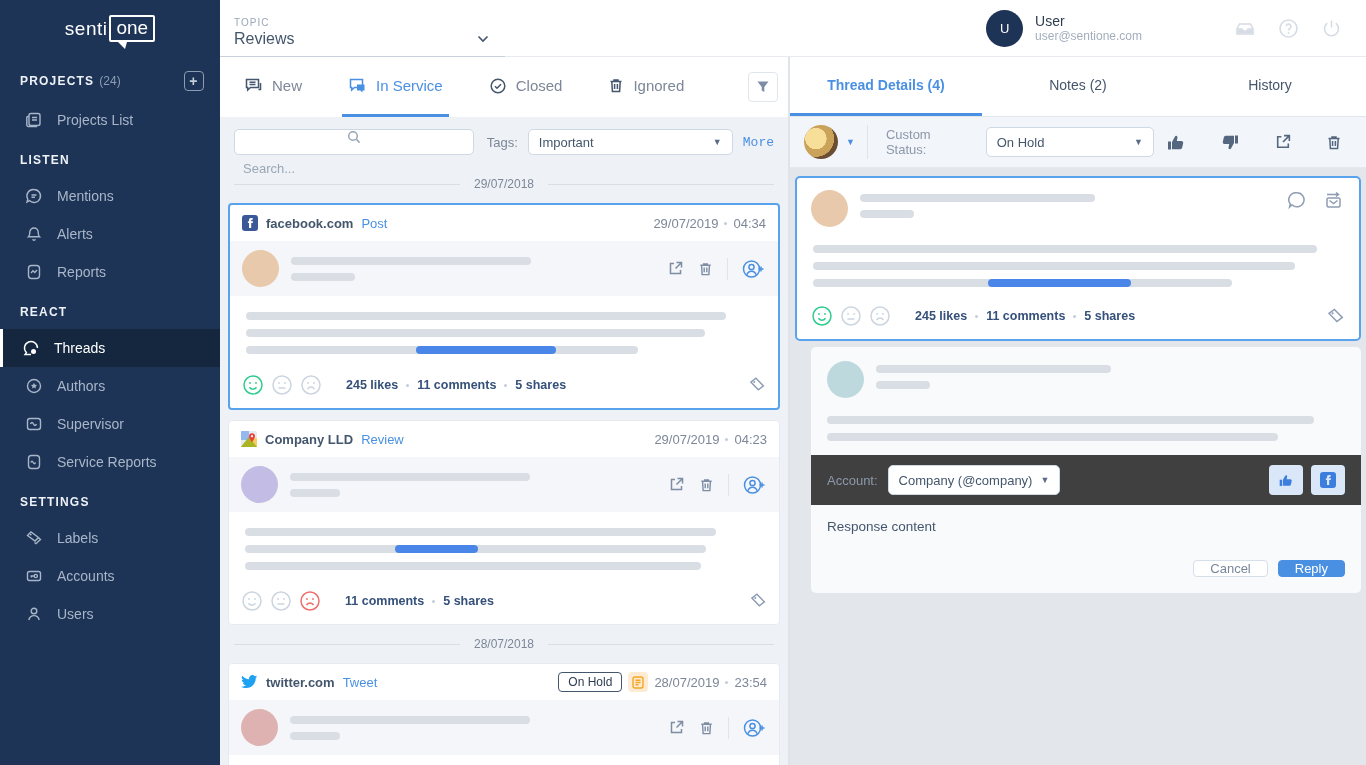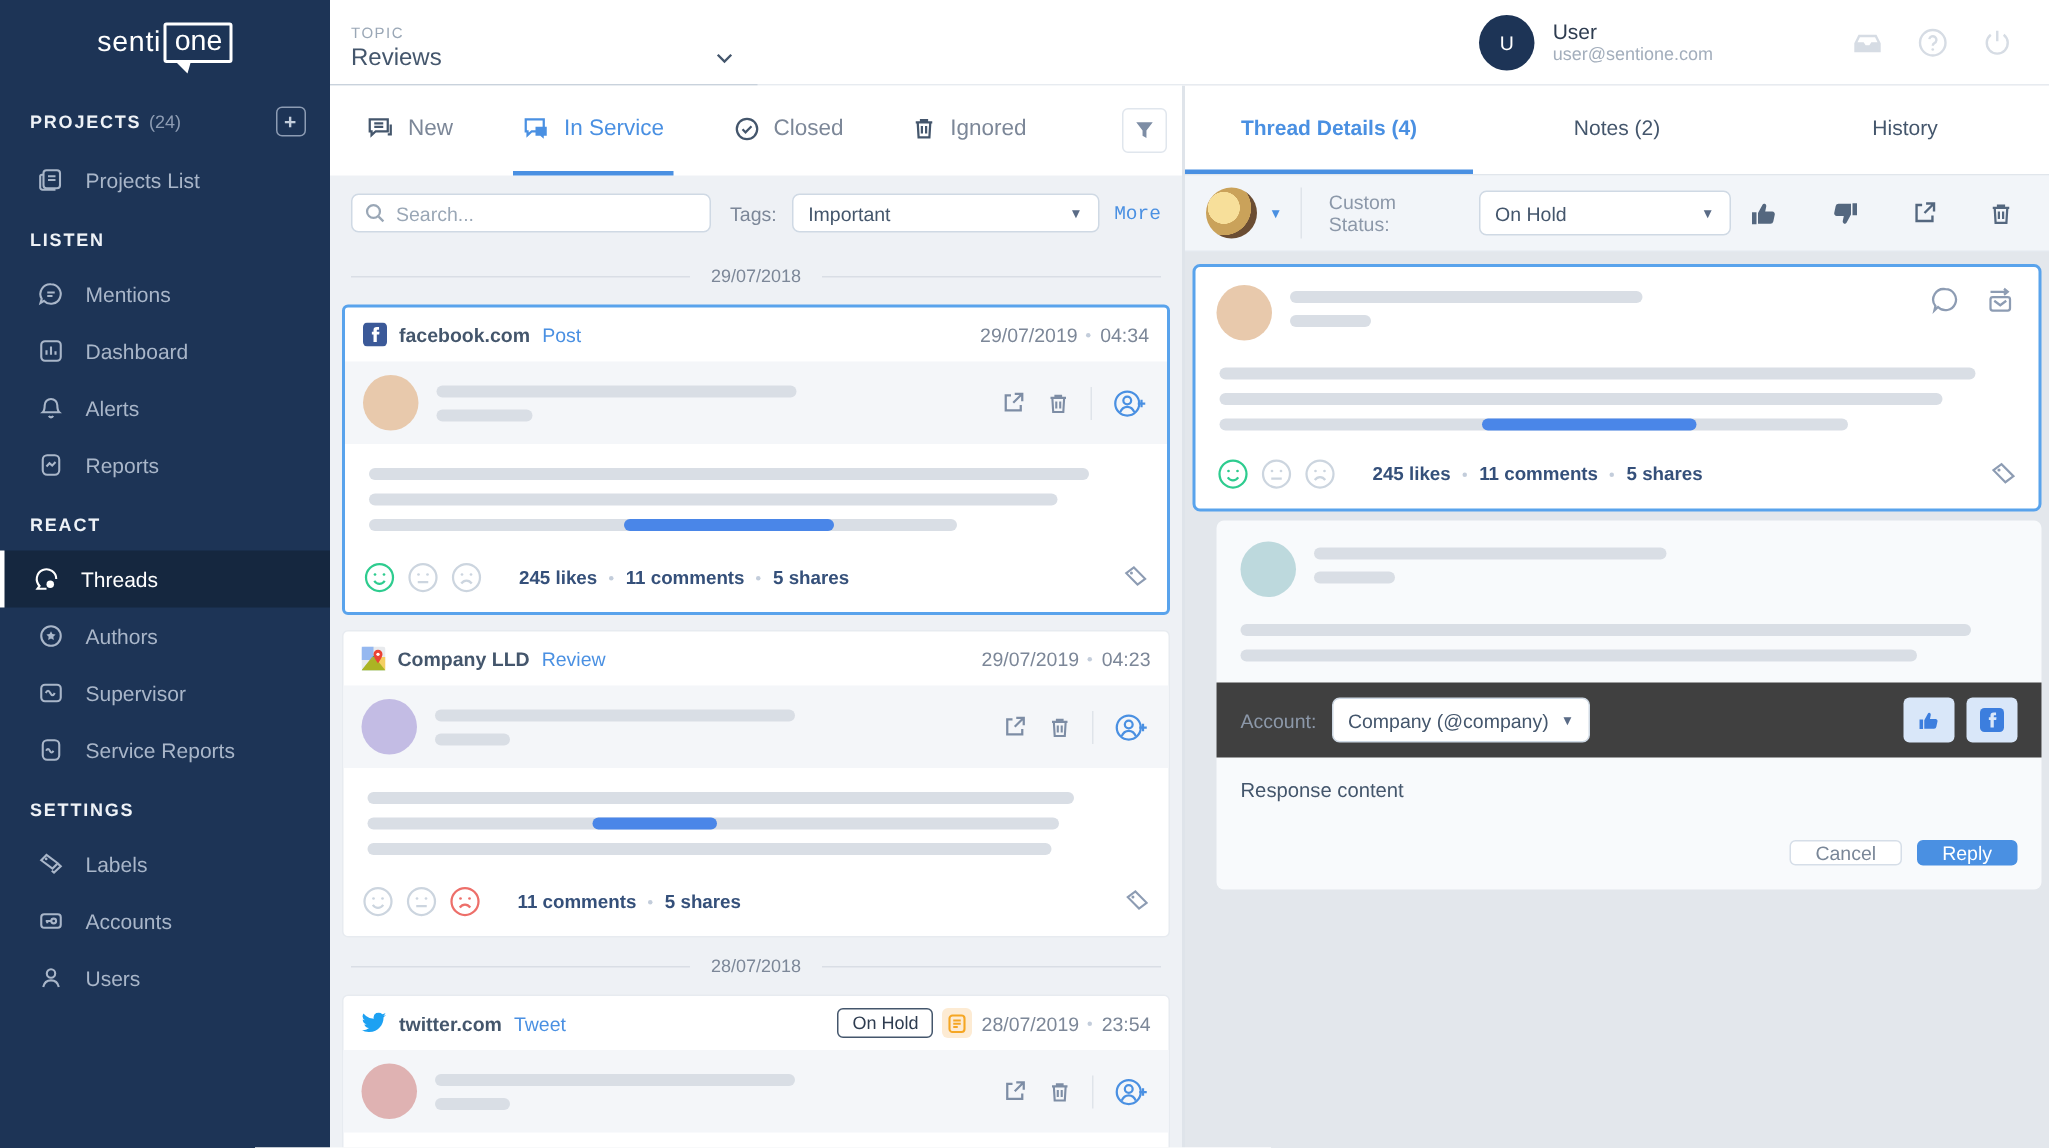--- a/index.html
+++ b/index.html
@@ -40,21 +40,21 @@
 
   
   .col-list { width:570px; min-width:570px; display:flex; flex-direction:column; border-right:2px solid #dfe4ea; background:#eef1f5; }
   .tabbar { height:60px; min-height:60px; background:#fff; display:flex; align-items:stretch; padding:0 10px 0 18px; }
   .tab { display:flex; align-items:center; gap:9px; padding:0 6px; margin-right:34px; color:#7c8798; font-size:15px; cursor:pointer; border-bottom:3px solid transparent; }
   .tab .ticon { display:flex; color:#44566c; }
   .tab.active { color:#4a90e2; border-bottom:3px solid #4a90e2; }
   .tab.active .ticon { color:#4a90e2; }
   .filter-btn { margin-left:auto; align-self:center; width:30px; height:30px; border:1px solid #e0e6ed; border-radius:4px; background:#fff; display:flex; align-items:center; justify-content:center; color:#7d8da5; cursor:pointer; }
   .search-row { display:flex; align-items:center; padding:12px 14px 10px 14px; gap:10px; }
-  .search-box { width:240px; height:26px; background:#fff; border:1px solid #cfd9e4; border-radius:5px; display:flex; align-items:center; padding:0 8px; gap:7px; color:#9aa7b6; }
+  .search-box { width:240px; height:26px; background:#fff; border:1px solid #cfd9e4; border-radius:5px; display:flex; align-items:center; padding:0 8px; gap:17px; color:#9aa7b6;flex-direction:column; }
   .search-box input { border:none; outline:none; width:100%; font-size:13px; color:#44566c; font-family:"Liberation Sans",sans-serif; background:transparent; }
   .search-box input::placeholder { color:#9aa7b6; }
   .tags-label { margin-left:auto; color:#7c8798; font-size:13px; }
   .select { background:#fff; border:1px solid #cfd9e4; border-radius:5px; height:26px; display:flex; align-items:center; padding:0 10px; gap:8px; color:#44566c; cursor:pointer; }
   .tags-select { width:205px; }
   .select .caret { margin-left:auto; color:#5a6b86; font-size:9px; }
   .more-link { color:#4a90e2; font-size:13px; cursor:pointer;font-family:Liberation Mono, monospace; }
   .thread-scroll { flex:1; overflow:hidden; padding:0 8px; }
   .date-sep { display:flex; align-items:center; gap:14px; color:#7c8798; font-size:12px; margin:12px 6px; }
   .date-sep::before,.date-sep::after { content:""; flex:1; height:1px; background:#d9dee5; }
@@ -159,29 +159,20 @@
       <span>LISTEN</span>
     </div>
     <div class="side-item">
       <span>
         <svg width="18" height="18" viewBox="0 0 18 18" fill="none" stroke="currentColor" stroke-width="1.4">
             <path d="M9 2.5a6.5 6.5 0 1 1-4.6 11.1L2 15l.8-2.8A6.5 6.5 0 0 1 9 2.5z"></path>
             <path d="M6.5 8h5M6.5 10.3h3.5"></path>
           </svg>
       </span>
       <span>Mentions</span>
-    </div>
-    <div class="side-item">
-      <span>
-        <svg width="18" height="18" viewBox="0 0 18 18" fill="none" stroke="currentColor" stroke-width="1.4">
-            <rect x="2.5" y="2.5" width="13" height="13" rx="2.5"></rect>
-            <path d="M6 11.5V8.5M9 11.5V6M12 11.5V9.2"></path>
-          </svg>
-      </span>
-      <span>Dashboard</span>
     </div>
     <div class="side-item">
       <span>
         <svg width="18" height="18" viewBox="0 0 18 18" fill="none" stroke="currentColor" stroke-width="1.4">
             <path d="M9 3a4.2 4.2 0 0 1 4.2 4.2c0 3.4 1.3 4.6 1.3 4.6H3.5s1.3-1.2 1.3-4.6A4.2 4.2 0 0 1 9 3z"></path>
             <path d="M7.6 14.3a1.5 1.5 0 0 0 2.8 0"></path>
           </svg>
       </span>
       <span>Alerts</span>
     </div>

